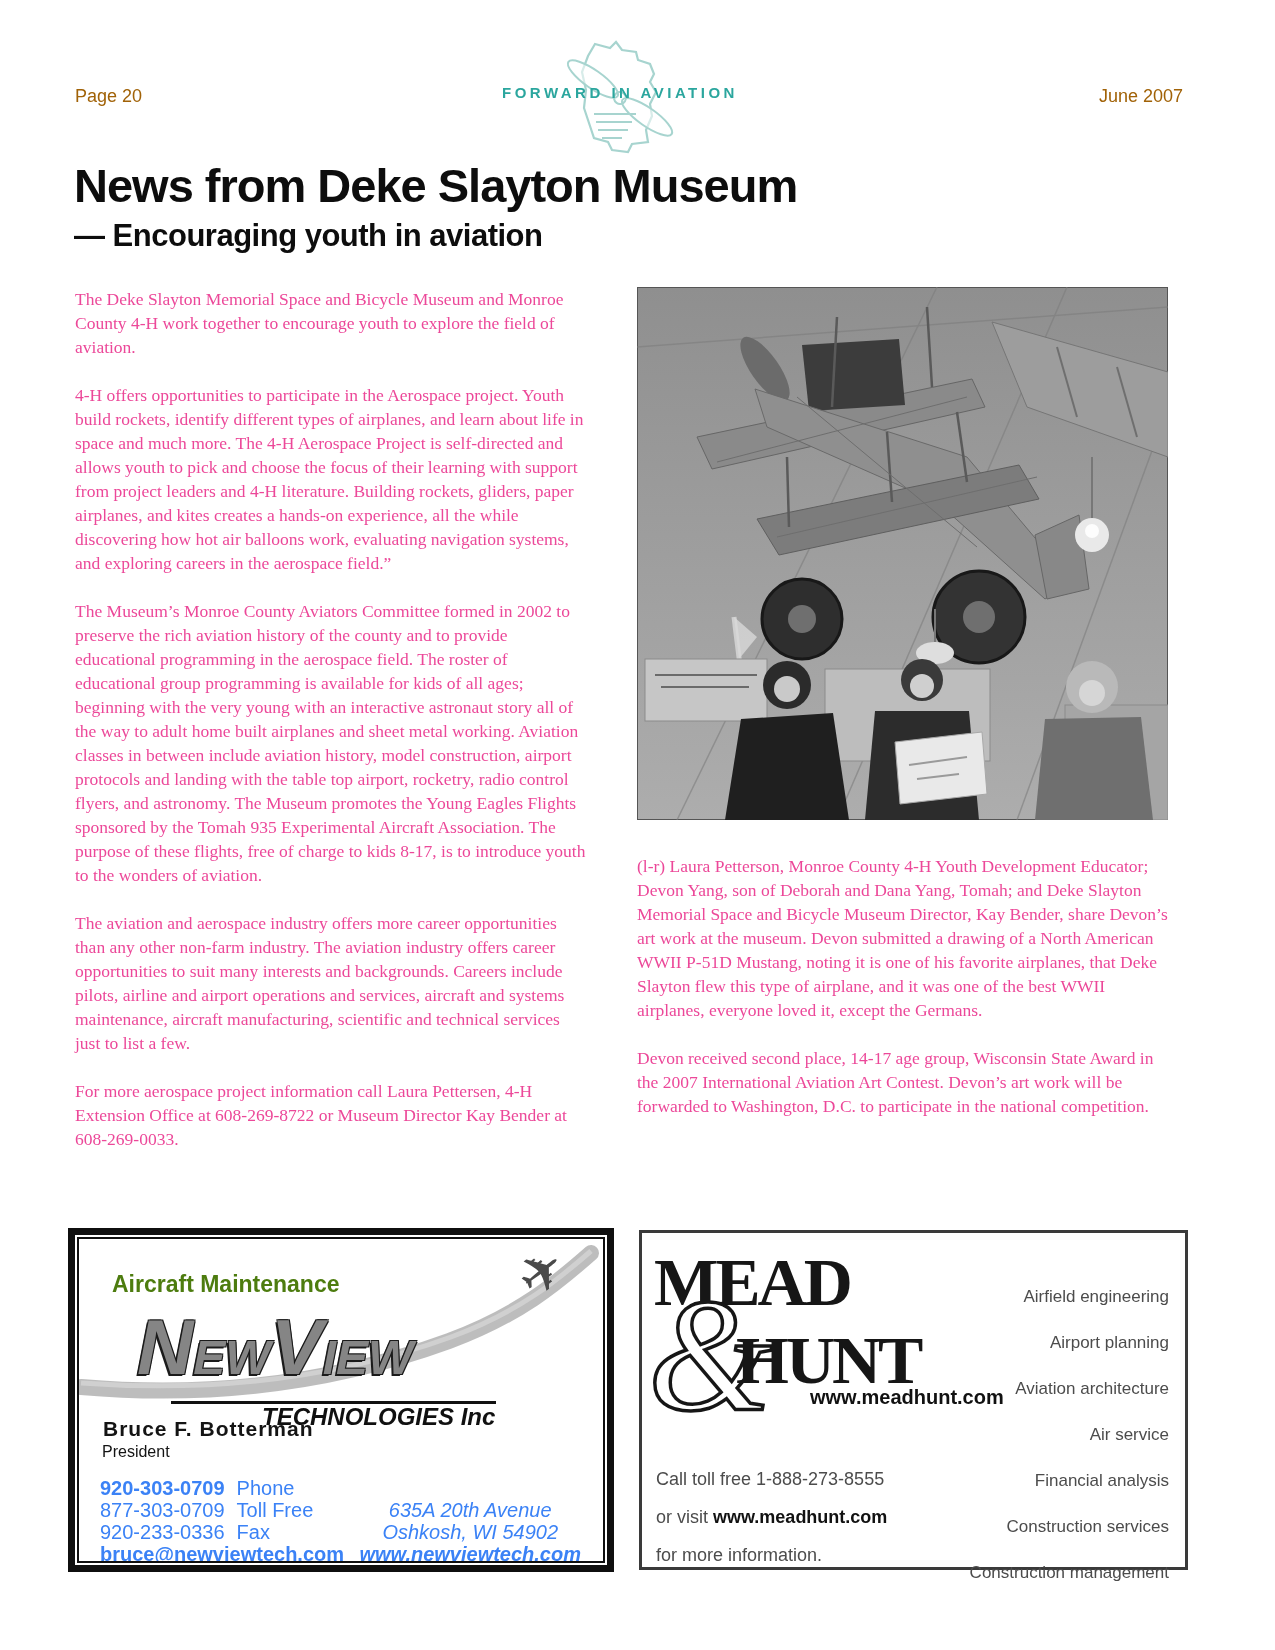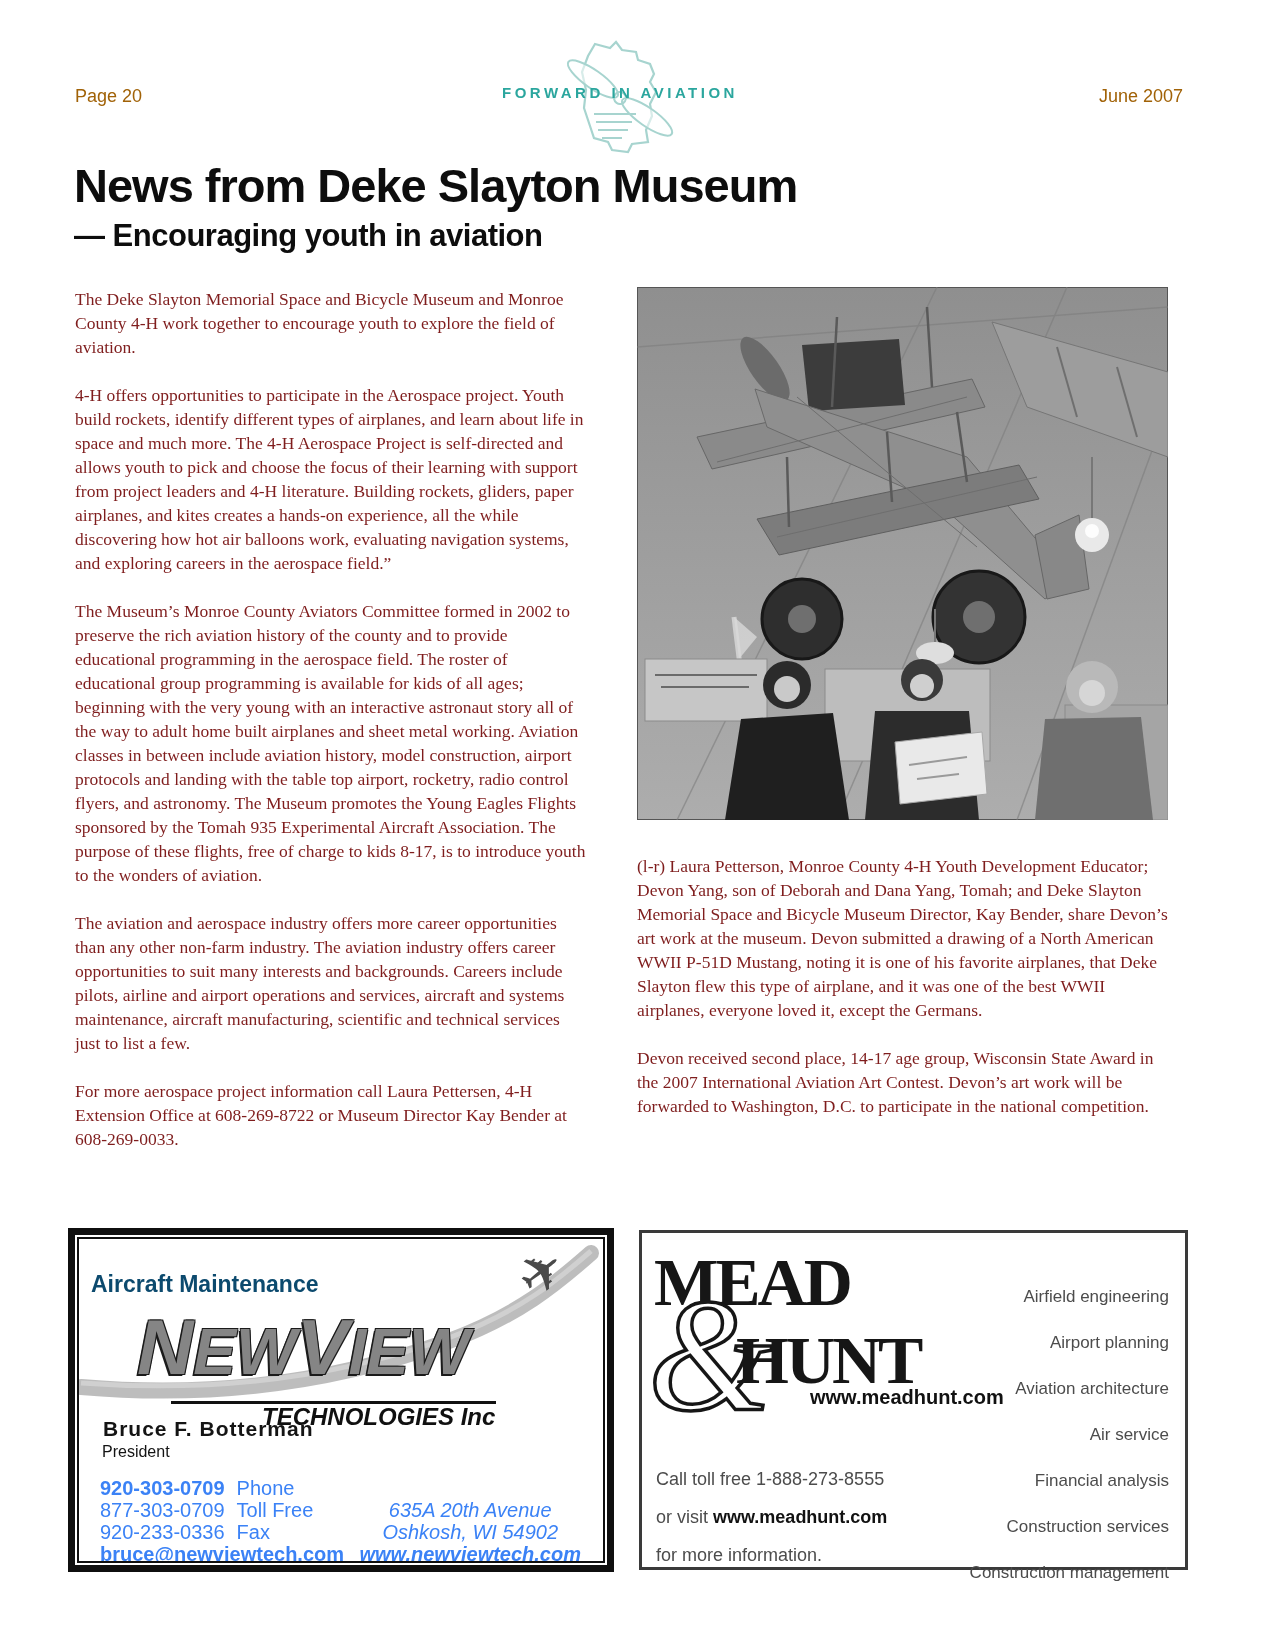--- a/index.html
+++ b/index.html
@@ -20,38 +20,38 @@
 
   
   .title { position:absolute; left:74px; top:158px; font-family:"Liberation Sans", sans-serif;
            font-weight:bold; font-size:47px; letter-spacing:-1px; color:#0d0d0d; }
   .subtitle { position:absolute; left:74px; top:218px; font-family:"Liberation Sans", sans-serif;
            font-weight:bold; font-size:31px; letter-spacing:-0.5px; color:#0d0d0d; }
 
   
   .col-left  { position:absolute; left:75px;  top:287px; width:514px; }
   .col-right { position:absolute; left:637px; top:287px; width:531px; }
-  .body-par { font-size:17.5px; line-height:24px; margin-bottom:24px; color:#7f1d1d; }
+  .body-par { font-size:17.5px; line-height:24px; margin-bottom:24px; color:#ec4899; }
   .photo-frame { width:531px; height:533px; }
   .caption { margin-top:30px; }
 
   
   .ad-newview { position:absolute; left:68px; top:1228px; width:546px; height:344px;
                 border:7px solid #0f0f0f; padding:2px; background:#fff; }
   .ad-newview-inner { position:relative; width:100%; height:100%; border:2px solid #0f0f0f; overflow:hidden; }
   .nv-swoosh { position:absolute; left:0; top:0; z-index:0; }
-  .nv-heading { position:absolute; left:12px; top:32px; z-index:2;
-      font-family:"Liberation Sans", sans-serif; font-weight:bold; font-size:23px; color:#0c4a6e; }
+  .nv-heading { position:absolute; left:33px; top:32px; z-index:2;
+      font-family:"Liberation Sans", sans-serif; font-weight:bold; font-size:23px; color:#4d7c0f; }
   .nv-jet { position:absolute; left:440px; top:2px; z-index:2; font-family:"DejaVu Sans", sans-serif;
       font-size:54px; color:#4a4a4a; transform:rotate(-38deg); }
   .nv-wordmark { position:absolute; left:58px; top:58px; z-index:1; font-style:italic;
       font-family:"Liberation Sans", sans-serif; font-weight:bold; color:#858585; white-space:nowrap;
       text-shadow:-2px 2px 0 #1b1b1b, 1px 1px 0 #1b1b1b, -1px -1px 0 #1b1b1b, 1px -1px 0 #1b1b1b; }
   .nv-big   { font-size:78px; line-height:100px; }
-  .nv-small { font-size:64px; line-height:100px;margin-top:32px; }
+  .nv-small { font-size:48px; line-height:100px;margin-top:32px; }
   .nv-rule { position:absolute; left:92px; top:162px; width:325px; height:3px; background:#111; z-index:1; }
   .nv-tech { position:absolute; left:183px; top:164px; z-index:1; font-family:"Liberation Sans", sans-serif;
       font-style:italic; font-weight:bold; font-size:24px; letter-spacing:0px; color:#101010; }
   .nv-name { position:absolute; left:24px; top:178px; font-family:"Liberation Sans", sans-serif;
       font-weight:bold; font-size:21px; letter-spacing:1px; color:#141414; }
   .nv-title { position:absolute; left:23px; top:204px; font-family:"Liberation Sans", sans-serif;
       font-size:16px; color:#141414; }
   .nv-contacts { position:absolute; left:21px; right:22px; top:238px;
       display:flex; justify-content:space-between;
       font-family:"Liberation Sans", sans-serif; font-size:20px; color:#3b82f6; }

